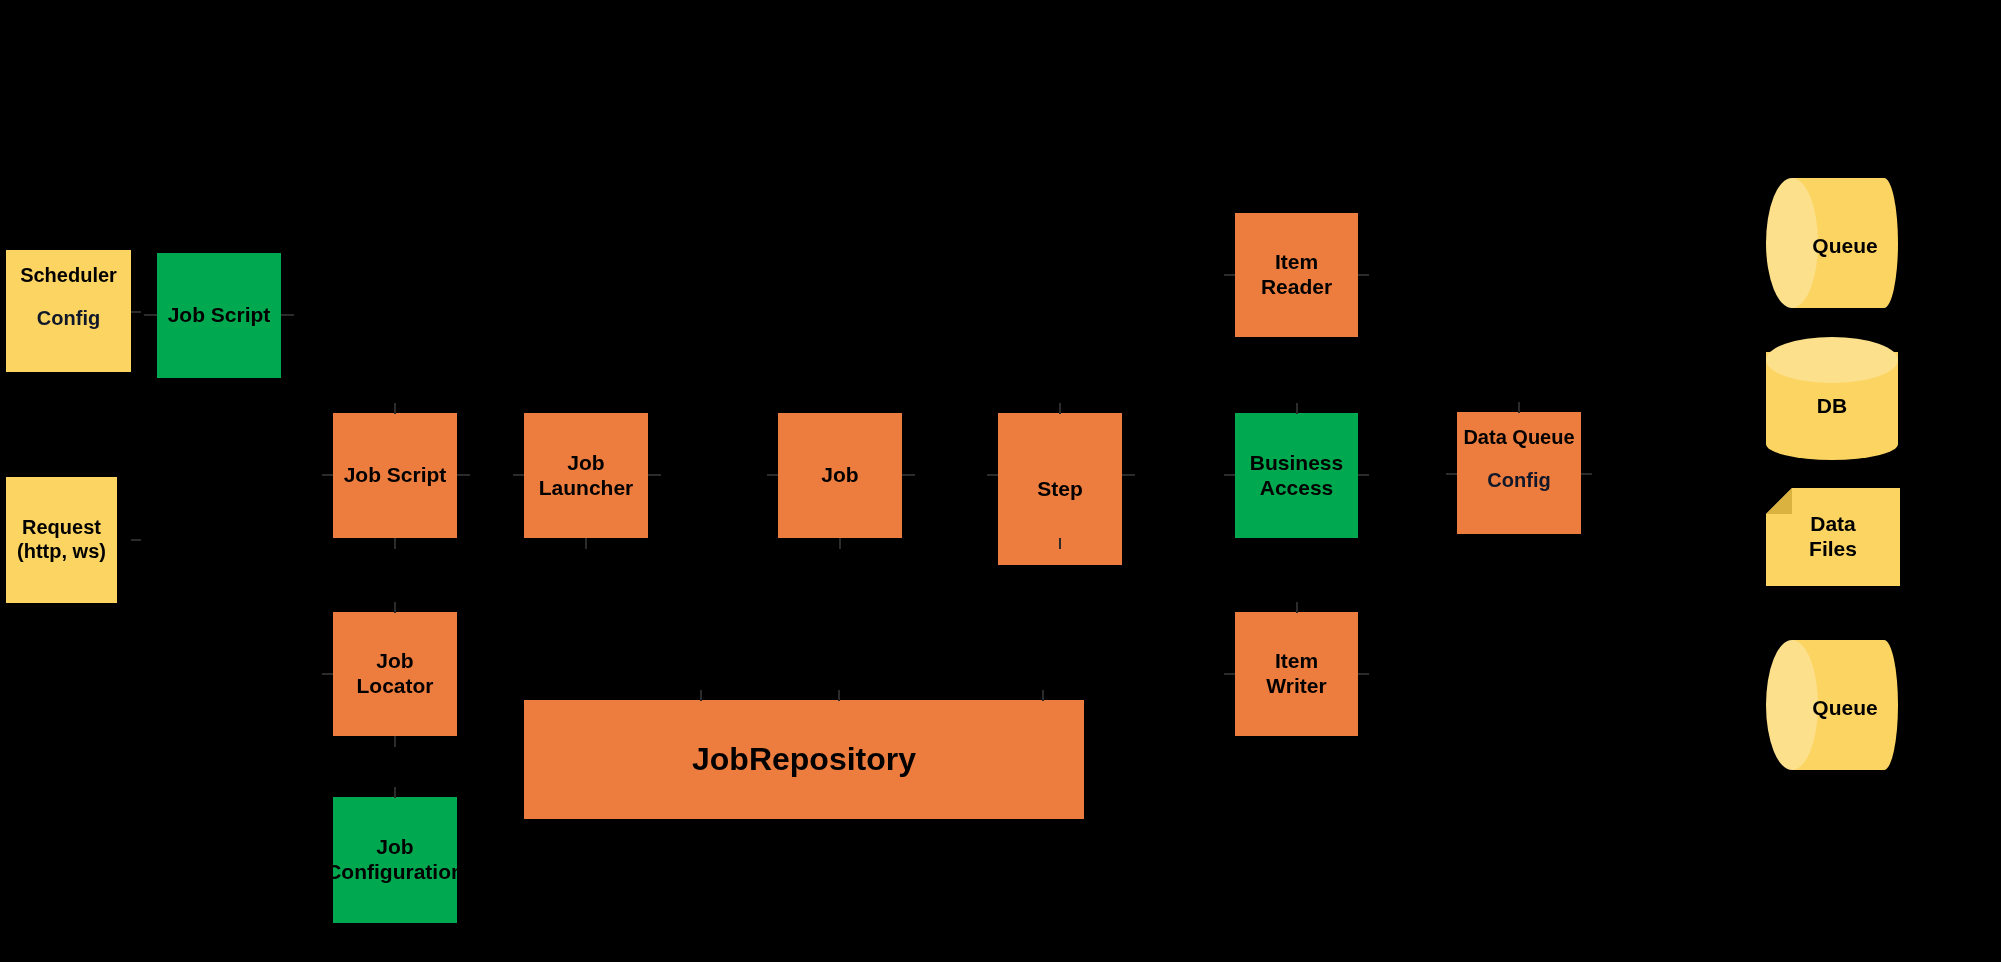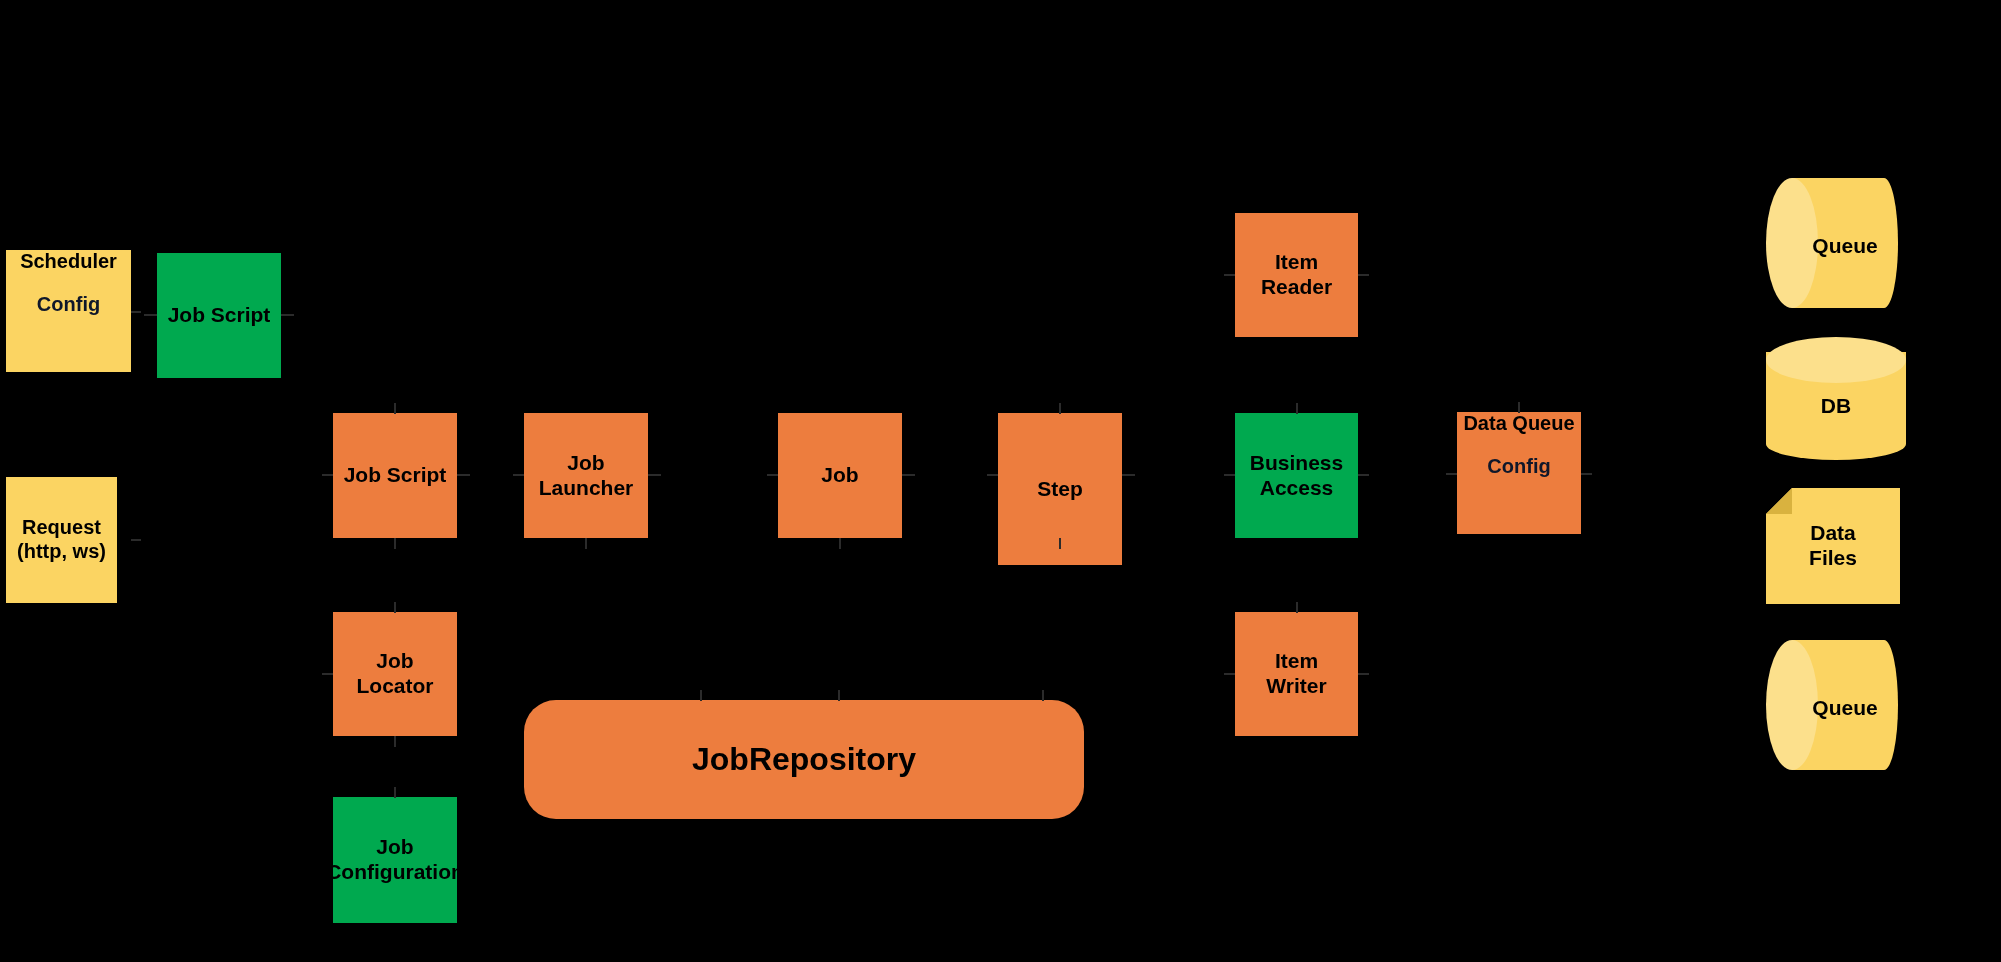--- a/index.html
+++ b/index.html
@@ -42,20 +42,21 @@
   .label-config {
     display: block;
     color: #0f172a;
     font-weight: bold;
   }
   .two-line { white-space: pre-line; }
 
   
   .stacked {
     justify-content: flex-start;
+    padding-top: 14px;
   }
   .stacked .label-config { margin-top: 19px; }
 
   
   .cyl-h {
     position: absolute;
   }
   .cyl-h .body {
     position: absolute;
     left: 26px; right: 0; top: 0; bottom: 0;
@@ -219,40 +220,40 @@
   <div class="tick" style="left:1296px; top:602px; width:2px; height:11px;"></div>
 
   <div class="node rect fill-orange stacked" style="left:1457px; top:412px; width:124px; height:122px; font-size:20px;">
     <span class="label-main">Data Queue</span>
     <span class="label-config">Config</span>
   </div>
   <div class="tick" style="left:1446px; top:473px; width:11px; height:2px;"></div>
   <div class="tick" style="left:1581px; top:473px; width:11px; height:2px;"></div>
   <div class="tick" style="left:1518px; top:402px; width:2px; height:11px;"></div>
 
-  <div class="node rect fill-orange" style="left:524px; top:700px; width:560px; height:119px; font-size:32px;border-radius:32px;">
+  <div class="node rect fill-orange" style="left:524px; top:700px; width:560px; height:119px; font-size:32px;">
     <span class="label-main">JobRepository</span>
   </div>
   <div class="tick" style="left:700px; top:690px; width:2px; height:11px;"></div>
   <div class="tick" style="left:838px; top:690px; width:2px; height:11px;"></div>
   <div class="tick" style="left:1042px; top:690px; width:2px; height:11px;"></div>
 
   <div class="cyl-h" style="left:1766px; top:178px; width:132px; height:130px;">
     <div class="body"></div>
     <div class="cap"></div>
     <div class="txt" style="font-size:21px;">Queue</div>
   </div>
 
-  <div class="cyl-v" style="left:1766px; top:337px; width:132px; height:123px;padding-left:8px;">
+  <div class="cyl-v" style="left:1766px; top:337px; width:132px; height:123px;">
     <div class="body"></div>
     <div class="cap"></div>
     <div class="txt" style="font-size:21px;">DB</div>
   </div>
 
-  <div class="doc" style="left:1766px; top:488px; width:134px; height:116px;">
+  <div class="doc" style="left:1766px; top:488px; width:134px; height:98px;">
     <div class="sheet"></div>
     <div class="fold"></div>
     <div class="txt" style="font-size:21px;">Data
 Files</div>
   </div>
 
   <div class="cyl-h" style="left:1766px; top:640px; width:132px; height:130px;">
     <div class="body"></div>
     <div class="cap"></div>
     <div class="txt" style="font-size:21px;">Queue</div>

